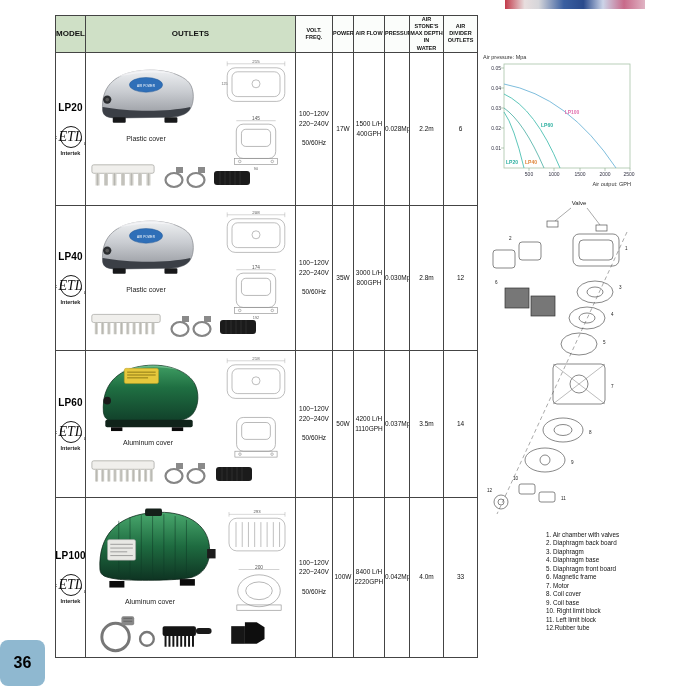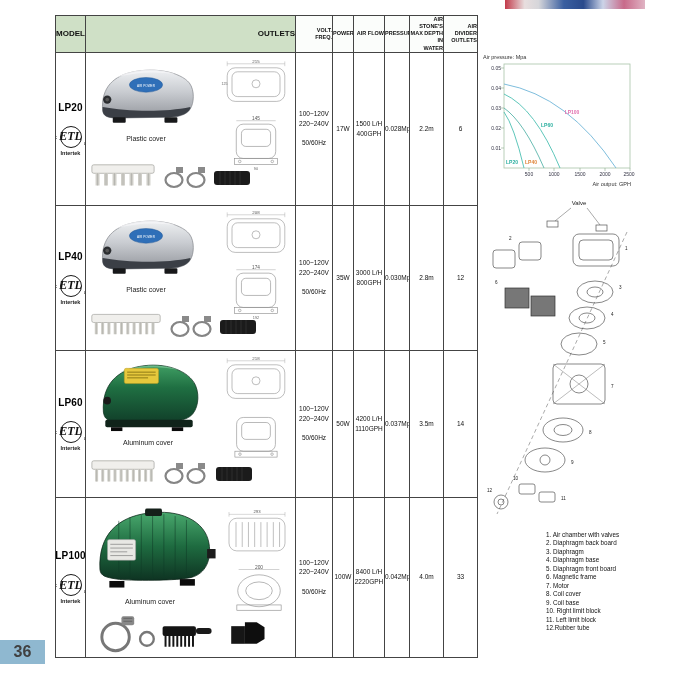--- a/index.html
+++ b/index.html
@@ -8,34 +8,34 @@
 
   
   .photo-strip { position:absolute; left:505px; top:0; width:140px; height:9px;
     background:linear-gradient(90deg,#c23a4a 0%,#e8dede 14%,#d6d6da 24%,#3a5fa0 42%,#2a4a8c 56%,#ccd4e8 70%,#c86a8a 85%,#e0b4c4 100%); }
 
   
   .spec-table { position:absolute; left:55px; top:15px; width:422px; border-collapse:collapse; table-layout:fixed; }
   .spec-table th, .spec-table td { border:1px solid #444; padding:0; text-align:center; vertical-align:middle; overflow:hidden; }
   .th-main { background:#cfe0c6; font-size:8px; font-weight:bold; color:#111; }
   .th-small { background:#fbfdfb; font-size:5.5px; font-weight:bold; color:#111; white-space:pre-line; line-height:1.3; }
-  tr.hdr th { height:28px;text-align:right; }
+  tr.hdr th { height:28px; }
   tr.row-lp20 td { height:153px; }
   tr.row-lp40 td { height:145px; }
   tr.row-lp60 td { height:147px; }
   tr.row-lp100 td { height:160px; }
 
   .cell-text { font-size:6.5px; color:#111; white-space:pre-line; line-height:1.5; }
   .model-cell { display:flex; flex-direction:column; align-items:center; justify-content:center; gap:13px; height:100%; }
   .model-name { font-size:10px; font-weight:bold; color:#000; letter-spacing:0.2px; }
 
   
   .etl { display:flex; flex-direction:column; align-items:center; }
   .etl-ring { position:relative; width:22px; height:22px; border:1.6px solid #1a1a1a; border-radius:50%; display:flex; align-items:center; justify-content:center; }
-  .etl-main { font-family:"Liberation Serif", serif; font-style:italic; font-weight:bold; font-size:12px; color:#111; }
+  .etl-main { font-family:"Liberation Serif", serif; font-style:italic; font-weight:normal; font-size:14px; color:#111; }
   .etl-c { position:absolute; left:-6px; top:7px; font-size:5px; color:#111; }
   .etl-us { position:absolute; right:-8px; bottom:1px; font-size:4.5px; color:#111; }
   .etl-sub { margin-top:2px; font-size:5.5px; font-weight:bold; color:#222; }
 
   
   .pcell { position:relative; width:100%; height:100%; }
   .pcell > * { position:absolute; }
   .cover-label { font-size:7px; color:#222; text-align:center; }
 
   
@@ -46,22 +46,22 @@
 
   .ct { font-size:5.5px; fill:#333; }
   .tick { font-size:5px; fill:#334; }
   .slabel { font-size:5px; font-weight:bold; }
   .dlabel { font-size:6px; fill:#222; }
   .callout { font-size:4.6px; fill:#222; }
   .dim { font-size:5.5px; fill:#555; }
   .dim-sm { font-size:4.5px; fill:#666; }
 
   
-  .page-num { position:absolute; left:0; top:640px; width:45px; height:24px; background:#8fb8d0;
-    display:flex; align-items:center; justify-content:center; font-size:16px; font-weight:bold; color:#404040; }
+  .page-num { position:absolute; left:0; top:640px; width:45px; height:46px; background:#8fb8d0;
+    display:flex; align-items:center; justify-content:center; font-size:16px; font-weight:bold; color:#000000;border-radius:8px; }
 </style>
 </head>
 <body>
 
 <svg width="0" height="0" style="position:absolute" aria-hidden="true">
   <defs>
     <linearGradient id="gSilver" x1="0" y1="0" x2="0" y2="1">
       <stop offset="0" stop-color="#eef0f2"></stop>
         <stop offset="0.45" stop-color="#c9ccd1"></stop>
         <stop offset="1" stop-color="#94979d"></stop>

